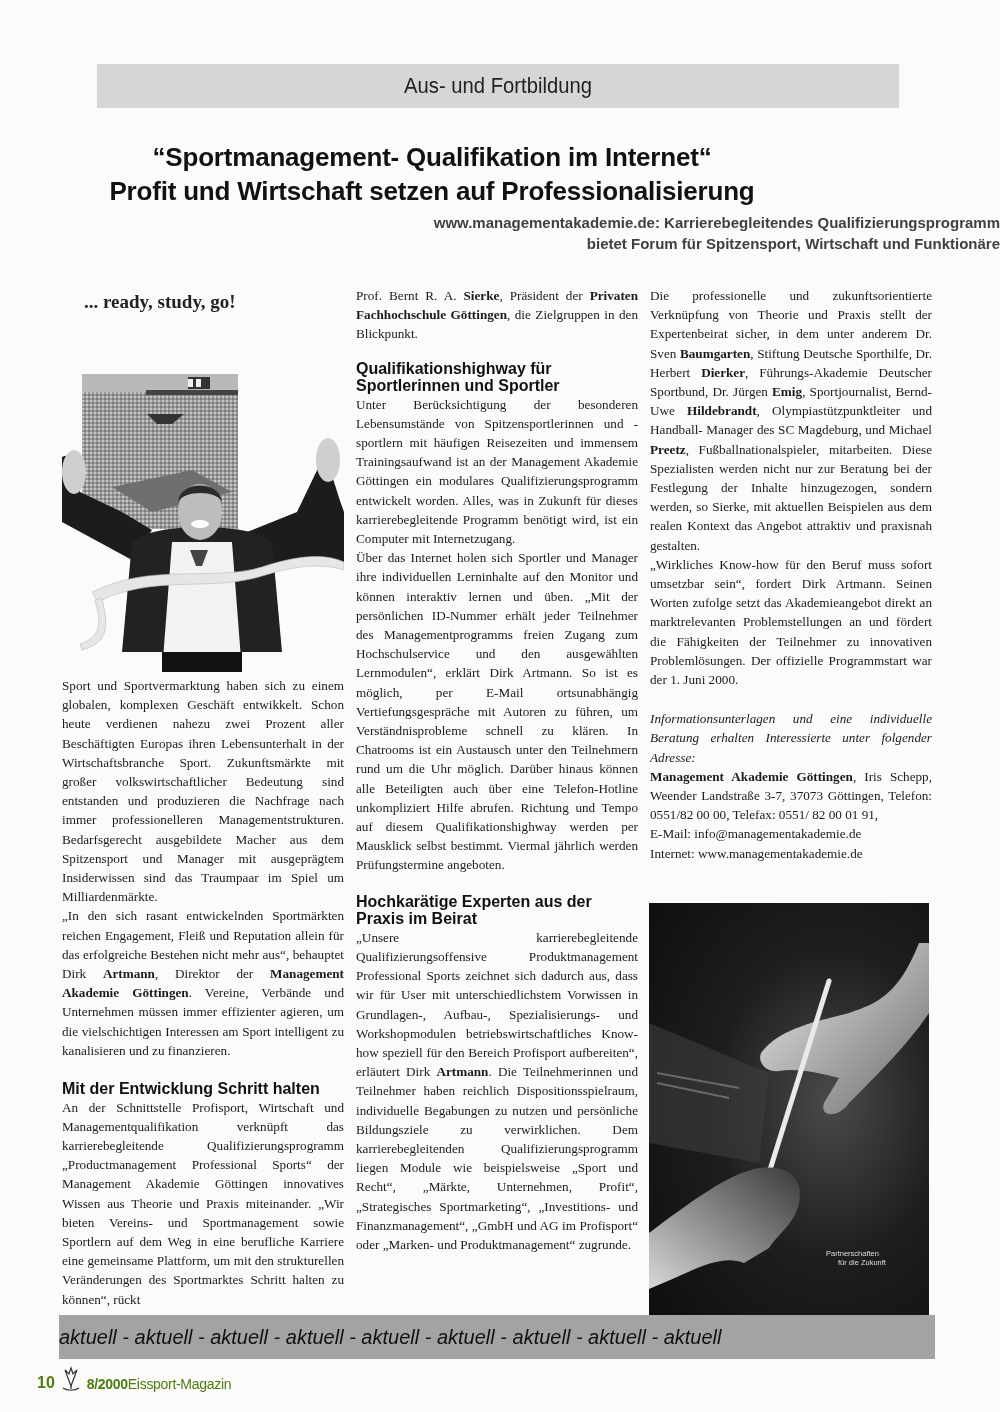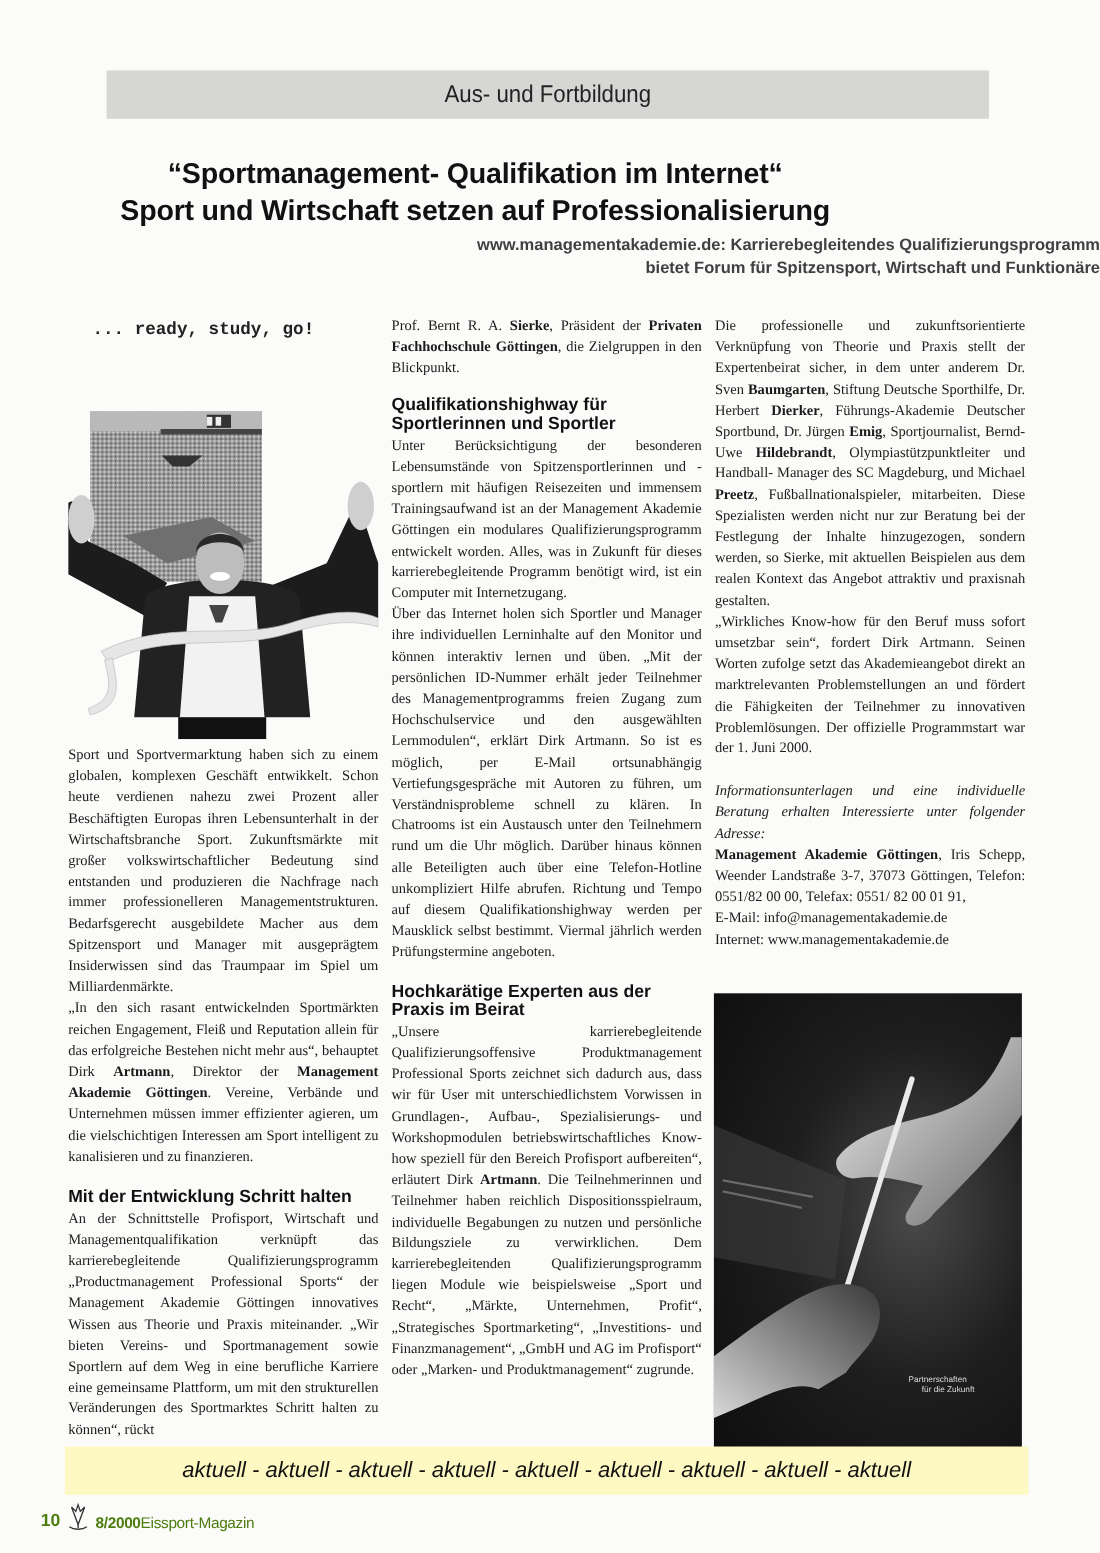--- a/index.html
+++ b/index.html
@@ -30,53 +30,53 @@
   .col h3 {
     font-family: "Liberation Sans", sans-serif; font-weight: bold; font-size: 16px;
     line-height: 17.5px; color: #111; text-align: left; margin-top: 0;
   }
   .c1 { left: 62px; width: 282px; }
   .c2 { left: 356px; width: 282px; }
   .c3 { left: 650px; width: 282px; }
 
   .tagline {
     position: absolute; left: 84px; top: 291px;
-    font-family: Liberation Mono, monospace; font-weight: bold; font-size: 16px; color: #222;
+    font-family: Liberation Serif, serif; font-weight: bold; font-size: 19px; color: #222;
   }
 
   .photo1 { position: absolute; left: 62px; top: 352px; width: 282px; height: 320px; }
   .photo2 {
     position: absolute; left: 649px; top: 903px; width: 280px; height: 444px;
     background: radial-gradient(ellipse at 65% 45%, #4a4a4a 0%, #1e1e1e 45%, #0c0c0c 100%);
     overflow: hidden;
   }
   .photo2 .caption {
     position: absolute; left: 177px; top: 346px; font-family: "Liberation Sans", sans-serif;
     font-size: 7.5px; line-height: 9px; color: #ddd;
   }
 
   .aktuell-bar {
     position: absolute; left: 59px; top: 1315px; width: 876px; height: 44px;
-    background: #fef9c3; text-align: center;
+    background: #a3a3a3; 
     font-family: "Liberation Sans", sans-serif; font-style: italic; font-size: 20px; line-height: 44px; color: #111;
     white-space: nowrap; overflow: hidden;
   }
   .footer { position: absolute; left: 37px; top: 1366px; font-family: "Liberation Sans", sans-serif; color: #4d7c0f; display: flex; align-items: flex-end; }
   .footer .pg { font-weight: bold; font-size: 16px; }
   .footer .logo { width: 24px; height: 26px; margin: 0 4px; }
   .footer .issue { font-weight: bold; font-size: 14px; letter-spacing: -0.3px; }
   .footer .mag { font-size: 14px; letter-spacing: -0.3px; }
 </style>
 </head>
 <body>
 
 <div class="section-bar">Aus- und Fortbildung</div>
 
 <div class="headline h1">“Sportmanagement- Qualifikation im Internet“</div>
-<div class="headline h2">Sport und Wirtschaft setzen auf Professionalisierung</div>
+<div class="headline h2">Profit und Wirtschaft setzen auf Professionalisierung</div>
 <div class="sub sub1">www.managementakademie.de: Karrierebegleitendes Qualifizierungsprogramm</div>
 <div class="sub sub2">bietet Forum für Spitzensport, Wirtschaft und Funktionäre</div>
 
 <div class="tagline">... ready, study, go!</div>
 
 <div class="photo1">
   <svg width="282" height="320" viewBox="0 0 282 320">
     <defs>
       <pattern id="crowd" width="4" height="4" patternUnits="userSpaceOnUse">
         <rect width="4" height="4" fill="#9a9a9a"></rect>

